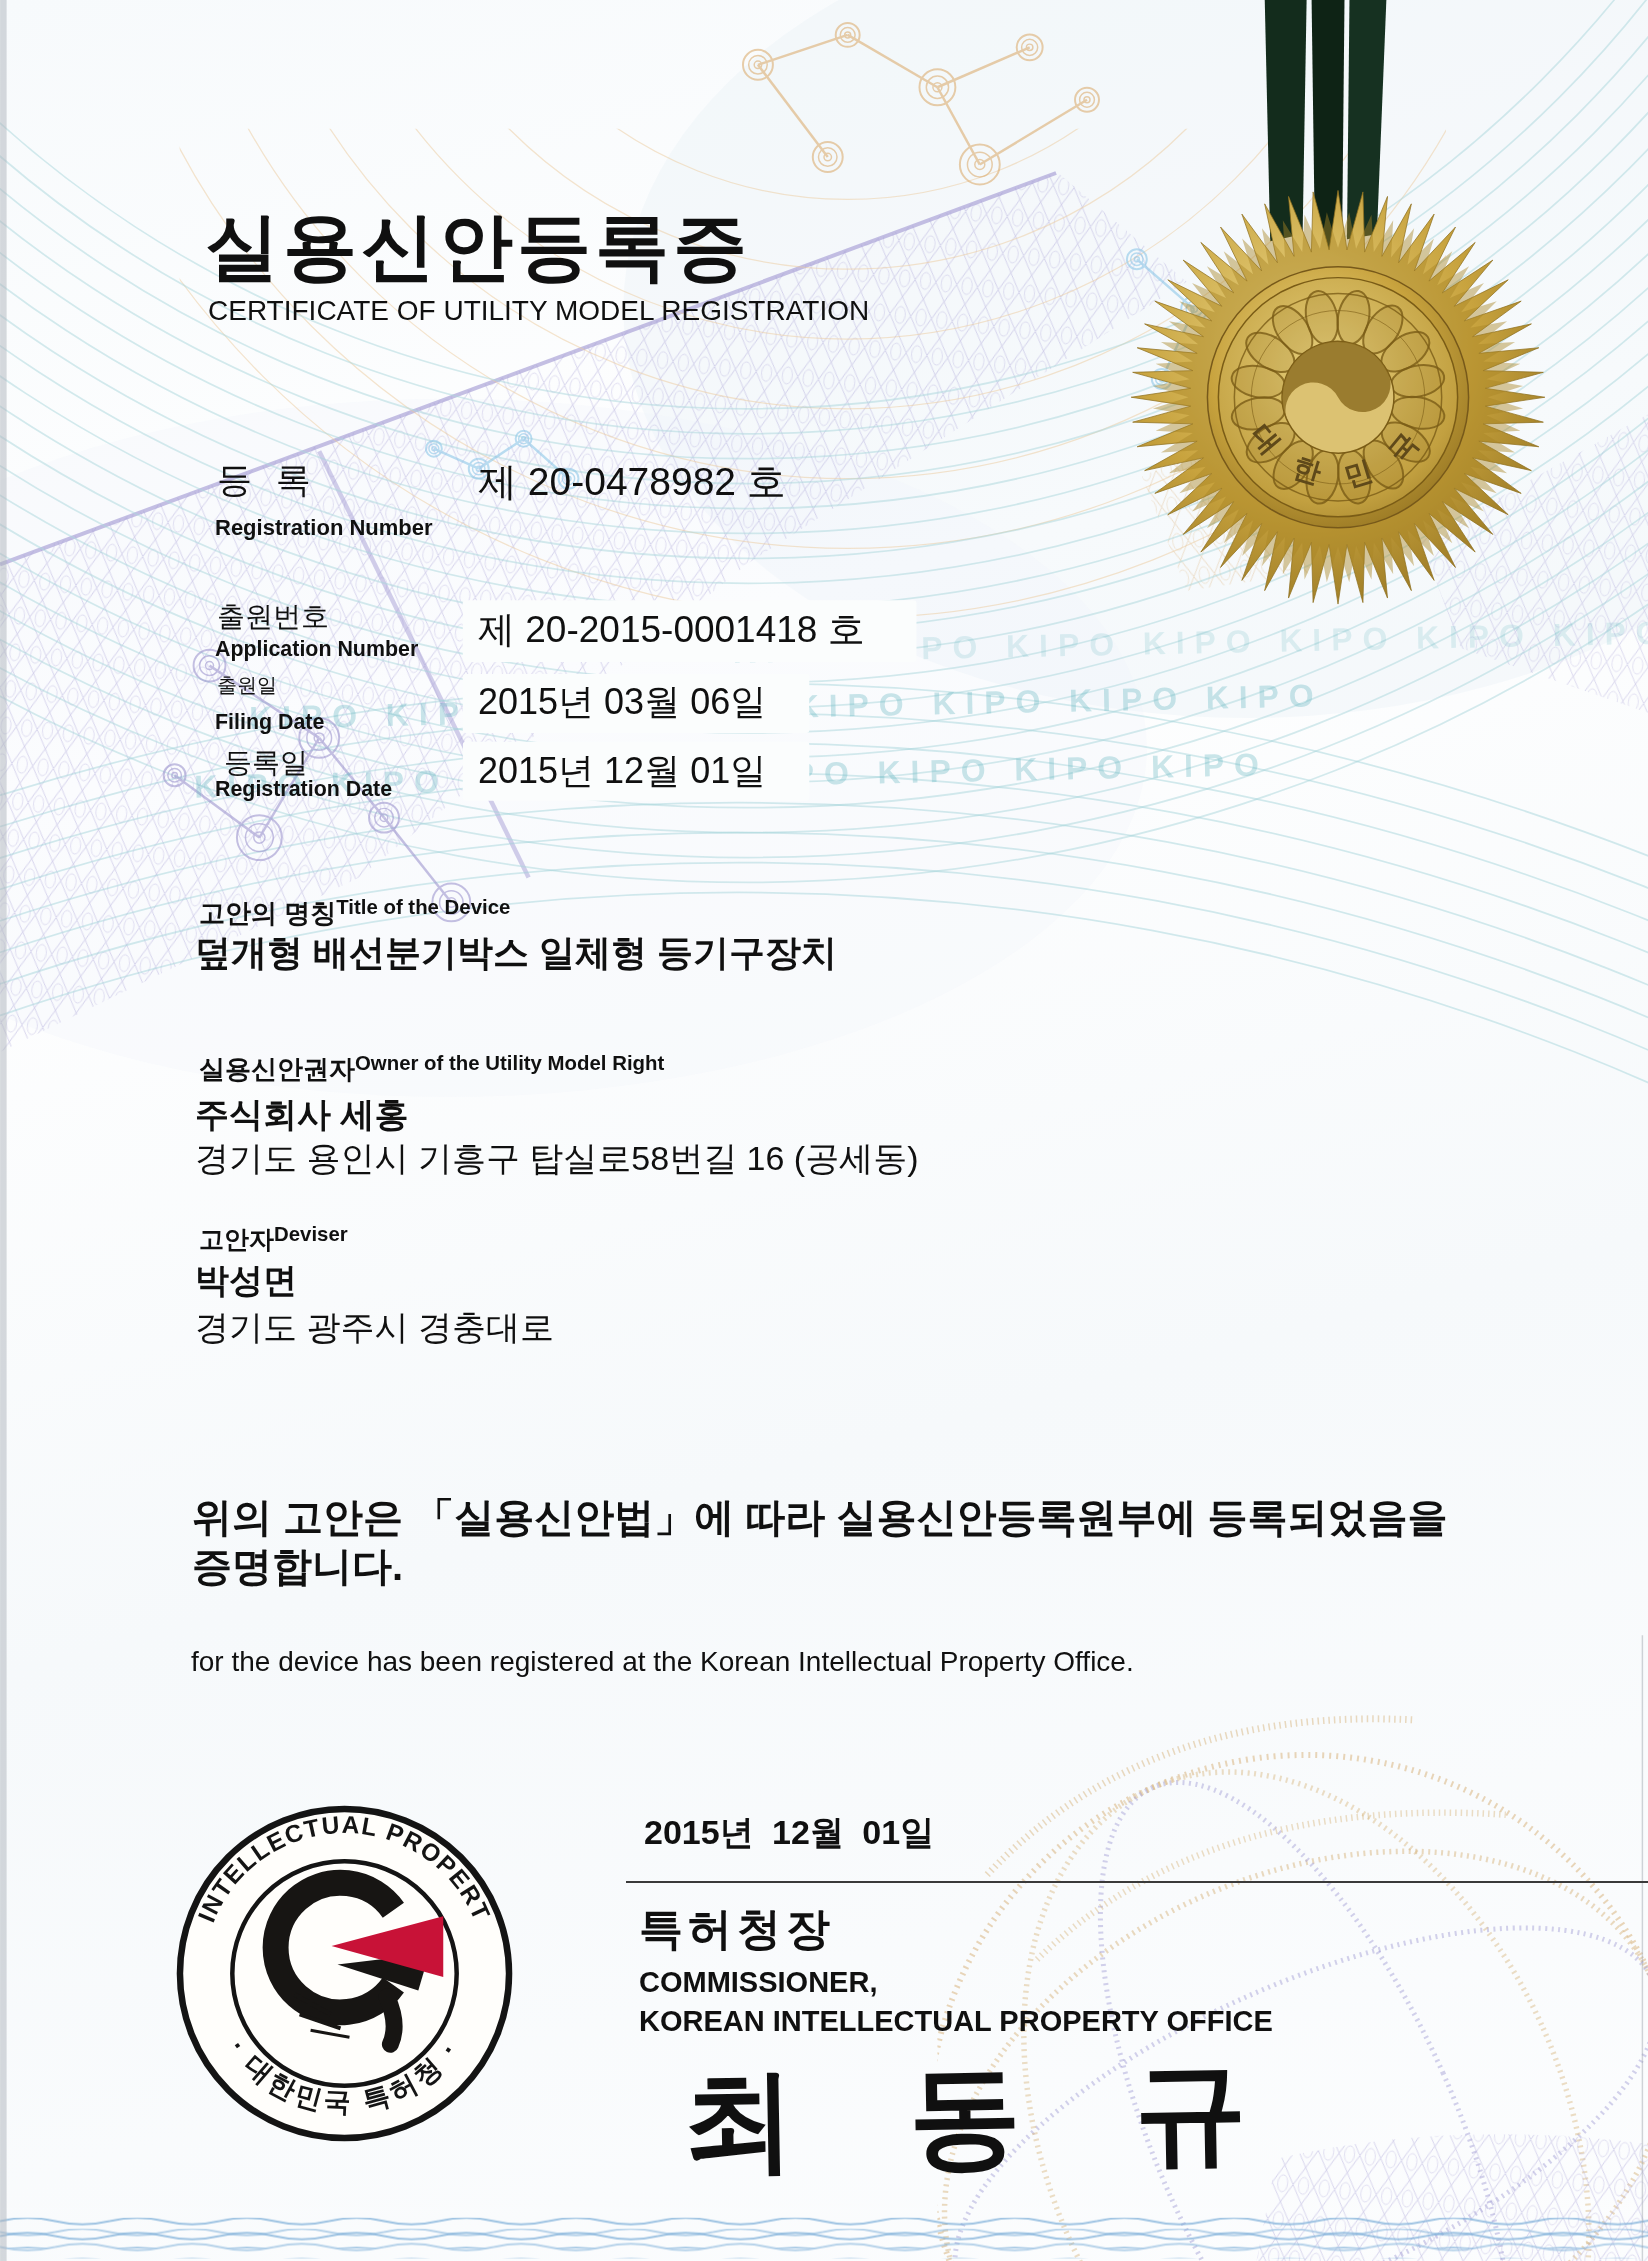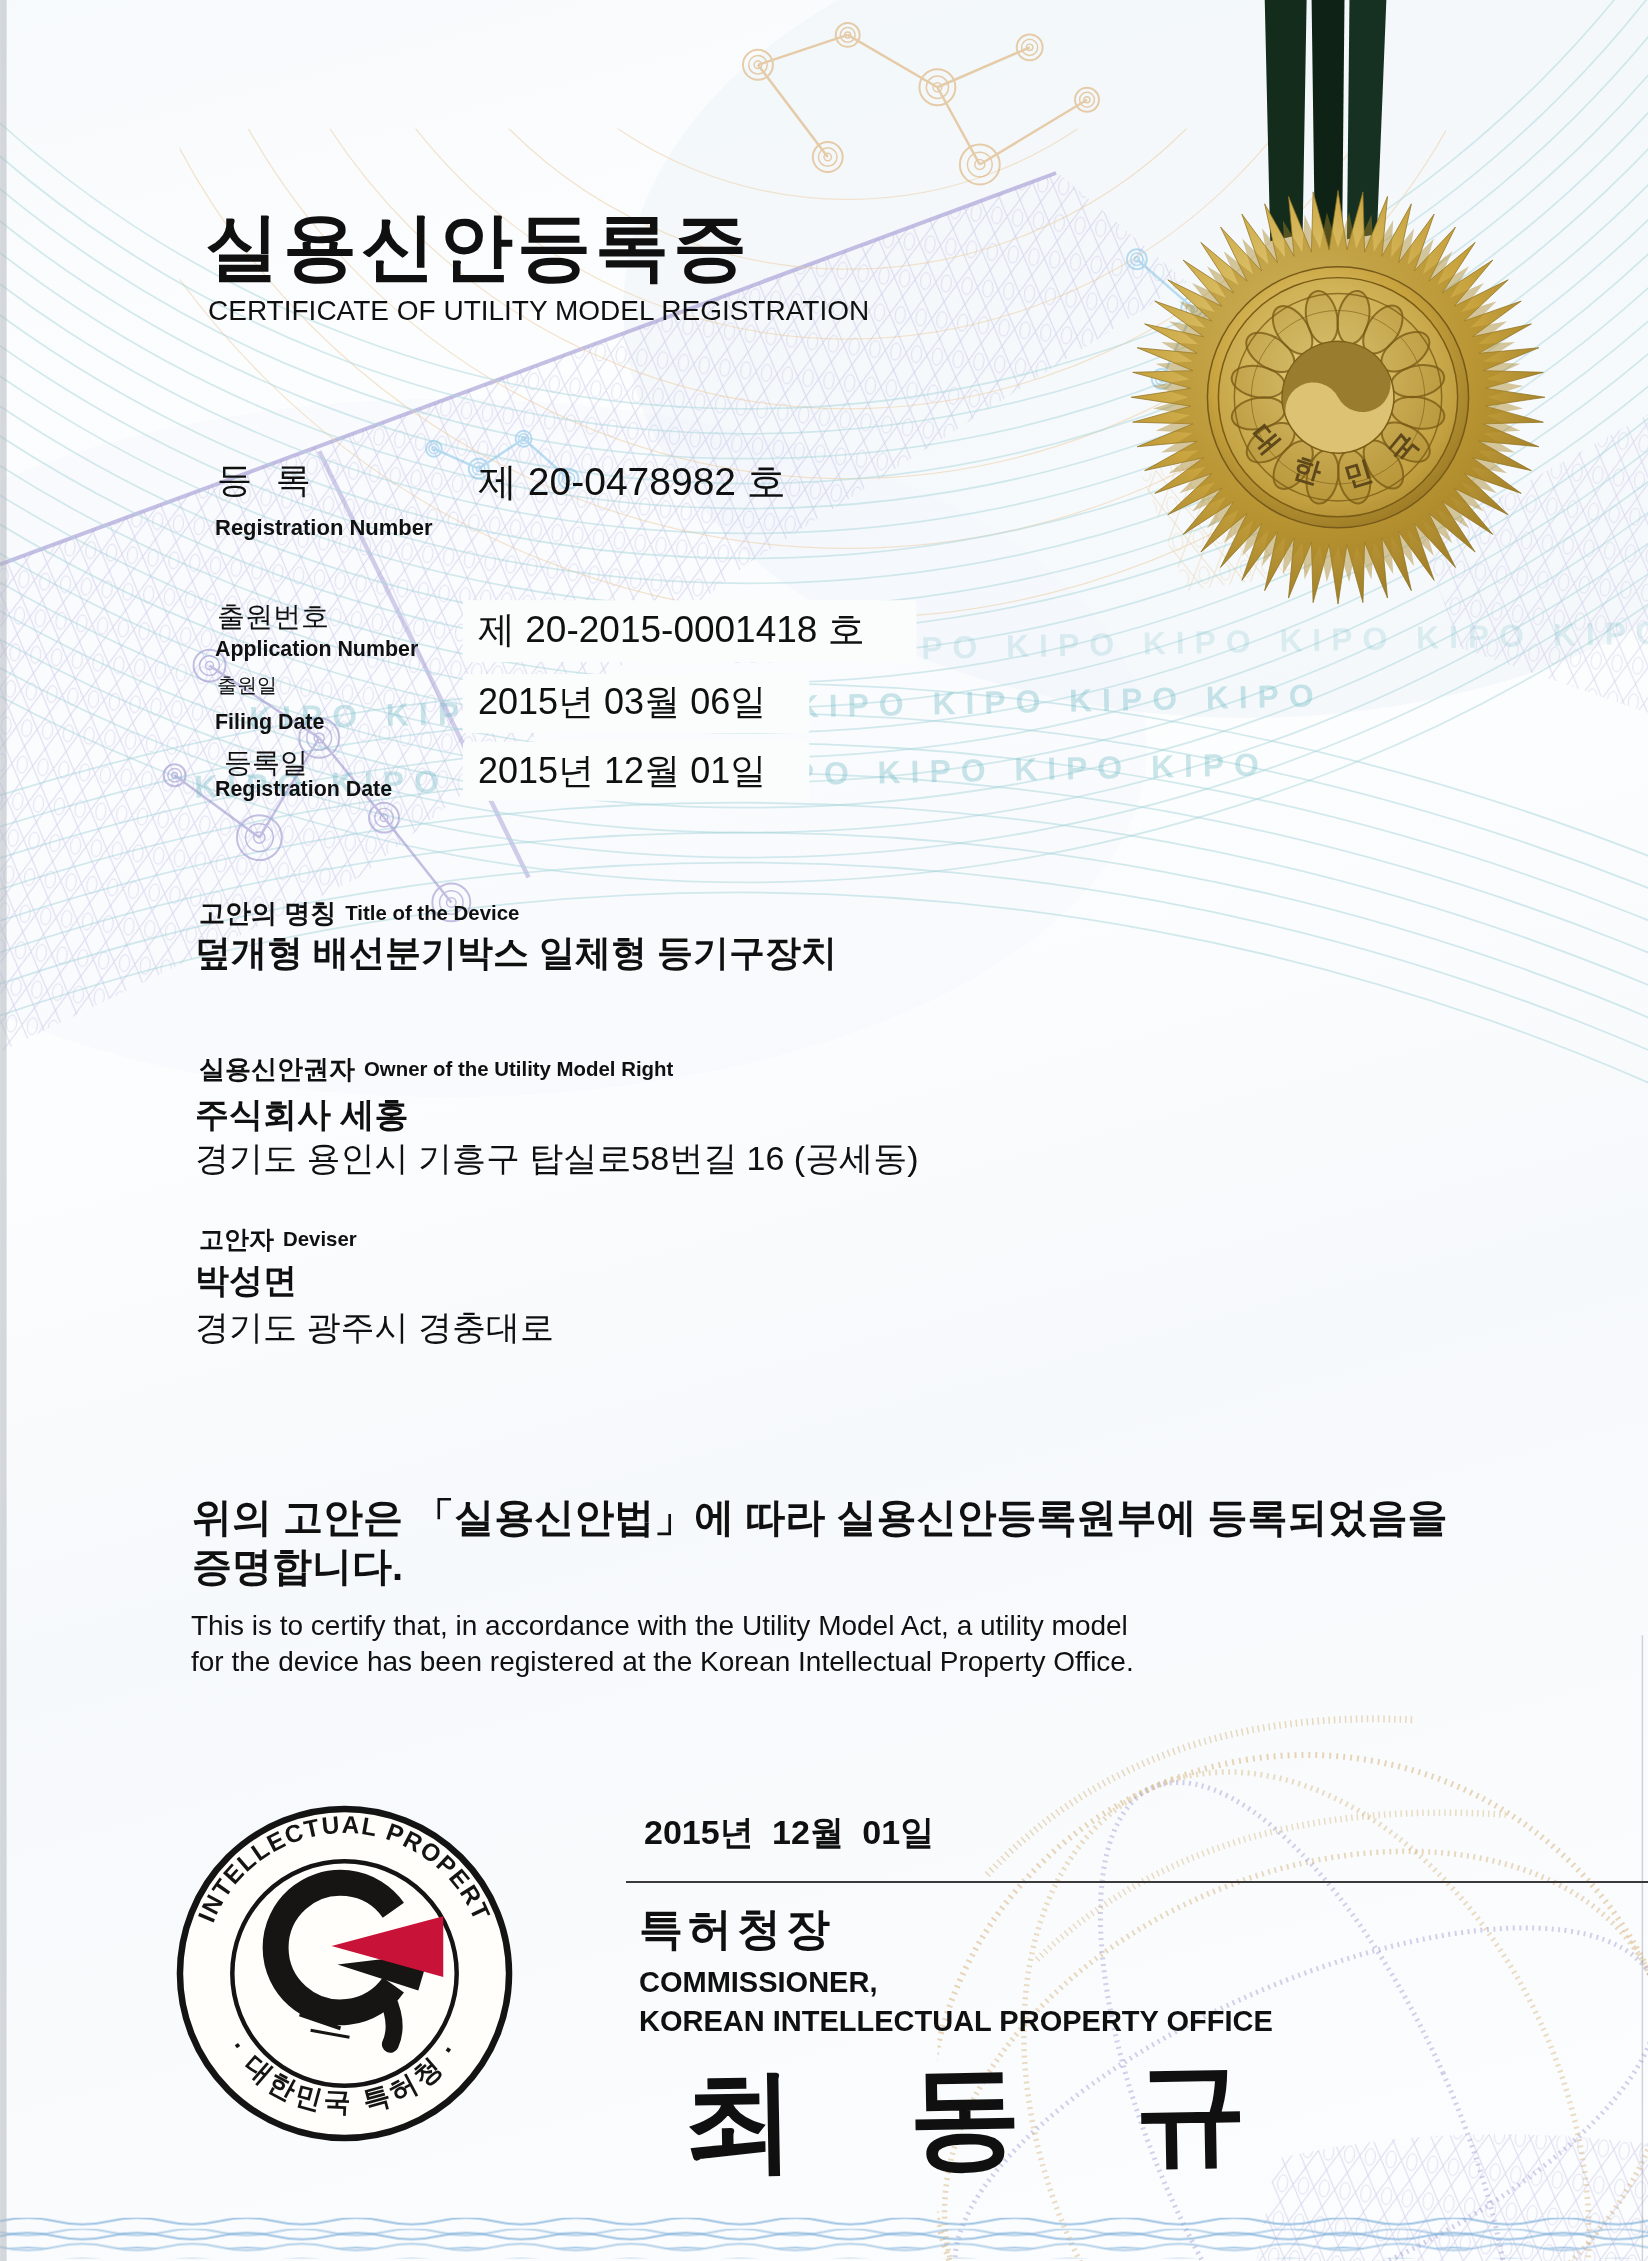--- a/index.html
+++ b/index.html
@@ -2,21 +2,21 @@
 <html style="font-size:8px"><head>
 <meta charset="utf-8">
 <style>
   html,body{margin:0;padding:0;background:#e8eaec}
   .page{position:relative;width:1649px;height:2261px;overflow:hidden;
         background:linear-gradient(165deg,#f7fafc 0%,#ffffff 30%,#f6f9fb 62%,#fcfdfe 100%);
         font-family:"Liberation Sans",sans-serif;color:#101010}
   .abs{position:absolute;white-space:nowrap}
   svg.layer{position:absolute}
   .b{font-weight:400}.xb{font-weight:700}.sb{font-weight:600}
-  .row{display:flex;align-items:center;gap:9px}
+  .row{display:flex;align-items:flex-start;gap:0}
   .rule{position:absolute;background:#3a3a3a;height:1.5px}
   .sig{font-family:"DejaVu Serif","Liberation Serif",serif;font-weight:600;transform:rotate(-1deg)}
   text,textPath{font-family:"Liberation Sans",sans-serif}
 </style>
 </head>
 <body>
 
 <div class="page">
 
   <svg class="layer" style="left:0;top:0" width="1649" height="2261" viewBox="0 0 3307 4535">
@@ -347,21 +347,20 @@
 
   <div class="abs row" style="left:199px;top:1223px">
     <span class="sb" style="font-size:25px">고안자</span>
     <span class="sb" style="font-size:20.4px">Deviser</span>
   </div>
   <div class="abs xb" style="left:195px;top:1258px;font-size:34px">박성면</div>
   <div class="abs xb" style="left:192px;top:1490px;font-size:40px">위의 고안은 「실용신안법」에 따라 실용신안등록원부에 등록되었음을</div>
 
   <div class="abs b" style="left:195px;top:1305px;font-size:34px">경기도 광주시 경충대로</div>
   <div class="abs xb" style="left:192px;top:1539px;font-size:40px">증명합니다.</div>
-  <div class="abs b" style="left:191px;top:1610px;font-size:28px">This is to certify that, in accordance with the Utility Model Act, a utility model</div>
   <div class="abs b" style="left:191px;top:1646px;font-size:28px">for the device has been registered at the Korean Intellectual Property Office.</div>
 
   <div class="abs sb" style="left:644px;top:1810px;font-size:34px;word-spacing:9px">2015년 12월 01일</div>
   <div class="rule" style="left:626px;top:1881px;width:1023px"></div>
   <div class="abs xb" style="left:639px;top:1900px;font-size:44px;letter-spacing:5px">특허청장</div>
   <div class="abs xb" style="left:639px;top:1966px;font-size:29px">COMMISSIONER,</div>
   <div class="abs xb" style="left:639px;top:2005px;font-size:29px">KOREAN INTELLECTUAL PROPERTY OFFICE</div>
   <div class="abs sig" style="left:683px;top:2042px;font-size:112px;letter-spacing:22.4px;word-spacing:30px">최 동 규</div>
 
   <svg class="layer" style="left:165px;top:1794px" width="359" height="359" viewBox="330 3598 720 720">

